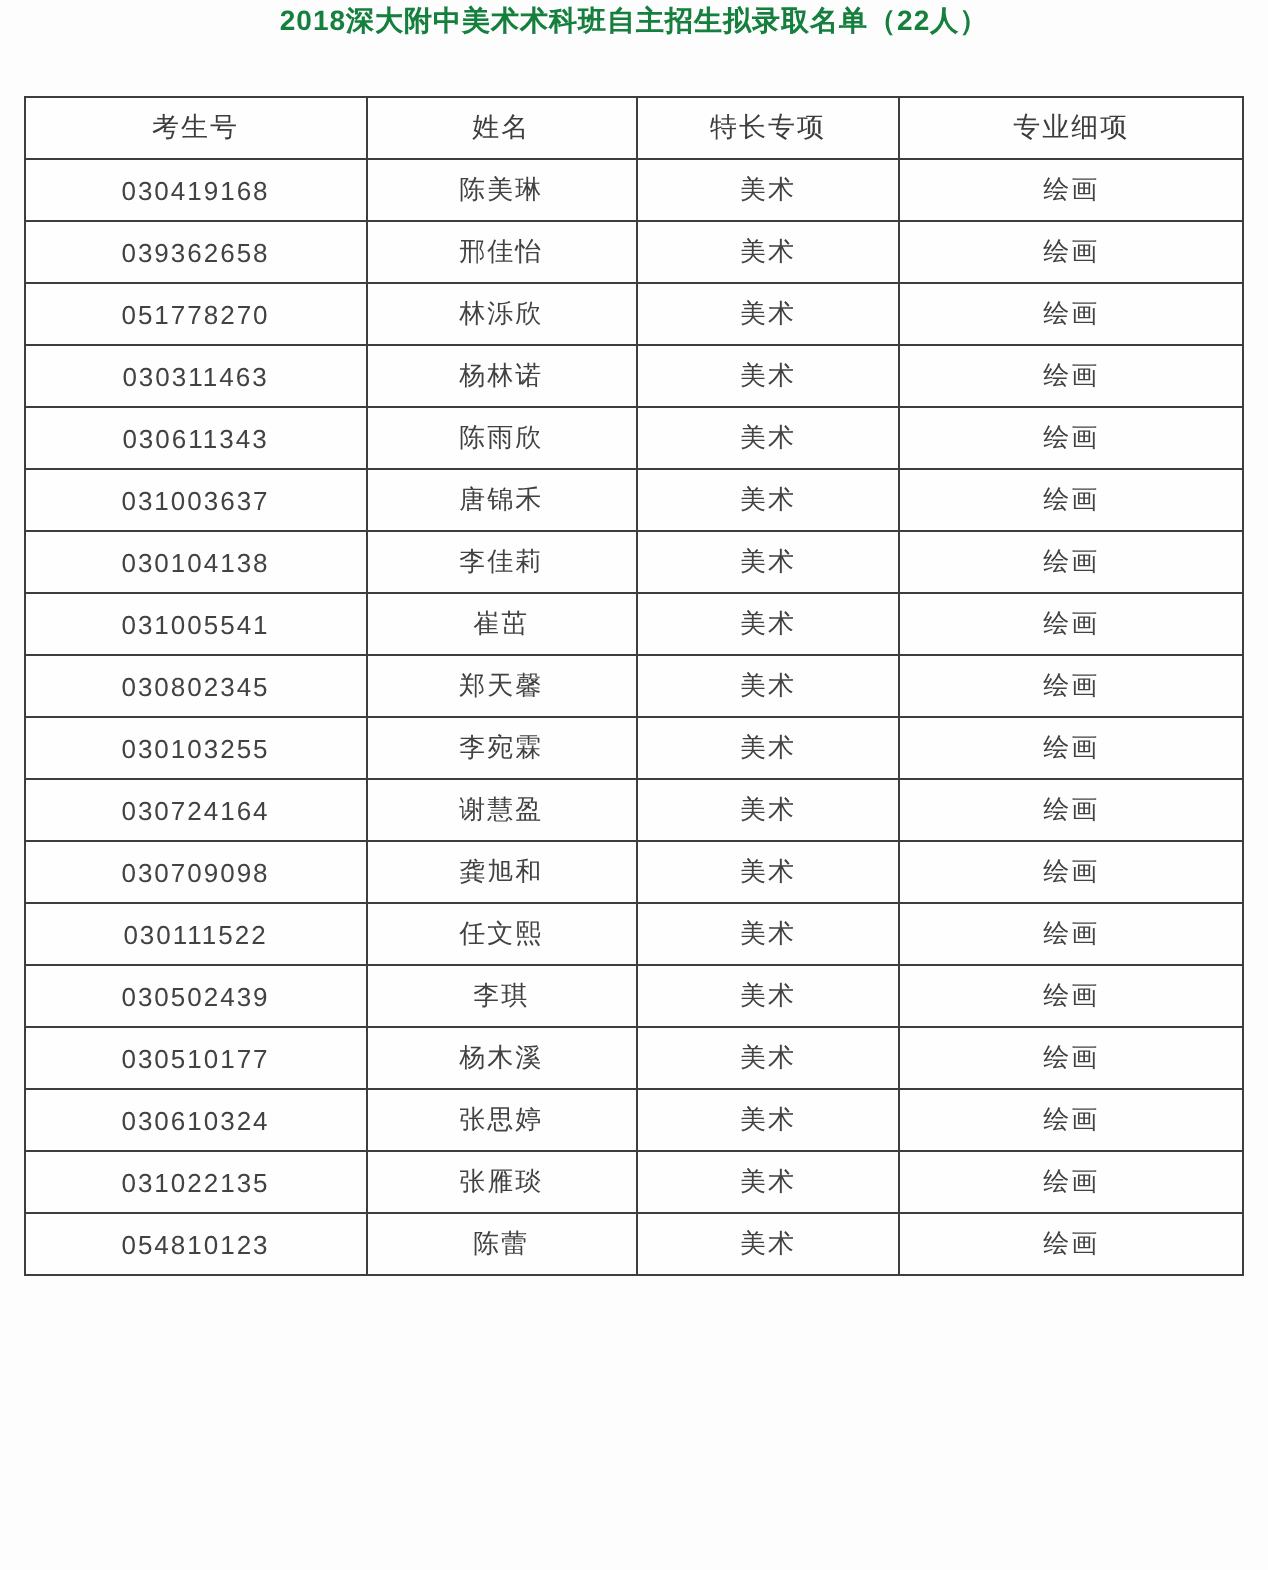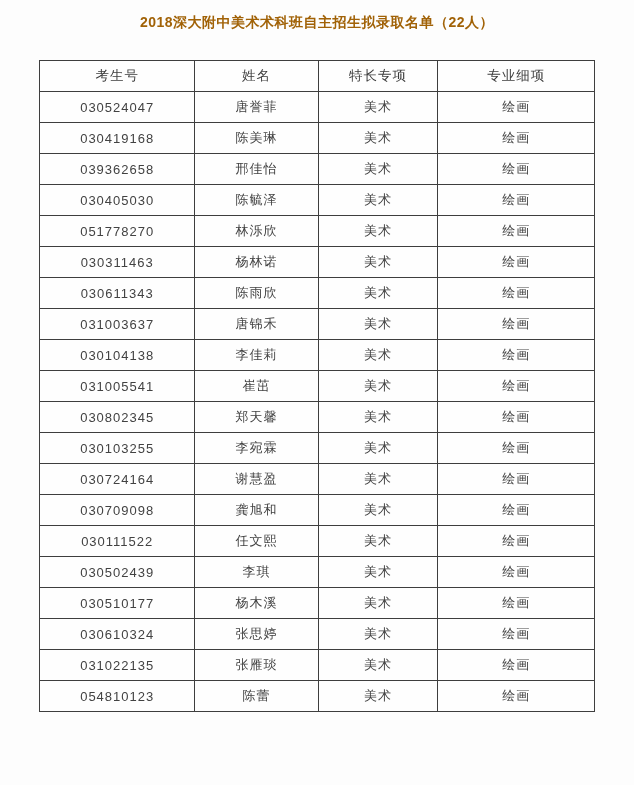--- a/index.html
+++ b/index.html
@@ -6,32 +6,31 @@
   body {
     width: 634px;
     height: 785px;
     background: #fdfdfd;
     font-family: "Liberation Sans", "DejaVu Sans", sans-serif;
     color: #3f3f3f;
     overflow: hidden;
   }
   .page-title {
     margin: 0;
-    padding-top: 12px;
     text-align: center;
     font-size: 14px;
     line-height: 20px;
     font-weight: 700;
     letter-spacing: 0.5px;
-    color: #a16207;
+    color: #15803d;
   }
   table.roster {
     border-collapse: collapse;
     table-layout: fixed;
-    width: 556px;
+    width: 610px;
     margin: 28px auto 0 auto;
     background: #fefefe;
   }
   .roster th, .roster td {
     border: 1px solid #3e3e3e;
     height: 30px;
     padding: 0;
     text-align: center;
     vertical-align: middle;
     font-size: 13px;
@@ -66,40 +65,28 @@
   <thead>
     <tr>
       <th>考生号</th>
       <th>姓名</th>
       <th>特长专项</th>
       <th>专业细项</th>
     </tr>
   </thead>
   <tbody id="roster-body">
       <tr>
-        <td>030524047</td>
-        <td>唐誉菲</td>
-        <td>美术</td>
-        <td>绘画</td>
-      </tr>
-      <tr>
         <td>030419168</td>
         <td>陈美琳</td>
         <td>美术</td>
         <td>绘画</td>
       </tr>
       <tr>
         <td>039362658</td>
         <td>邢佳怡</td>
-        <td>美术</td>
-        <td>绘画</td>
-      </tr>
-      <tr>
-        <td>030405030</td>
-        <td>陈毓泽</td>
         <td>美术</td>
         <td>绘画</td>
       </tr>
       <tr>
         <td>051778270</td>
         <td>林泺欣</td>
         <td>美术</td>
         <td>绘画</td>
       </tr>
       <tr>

